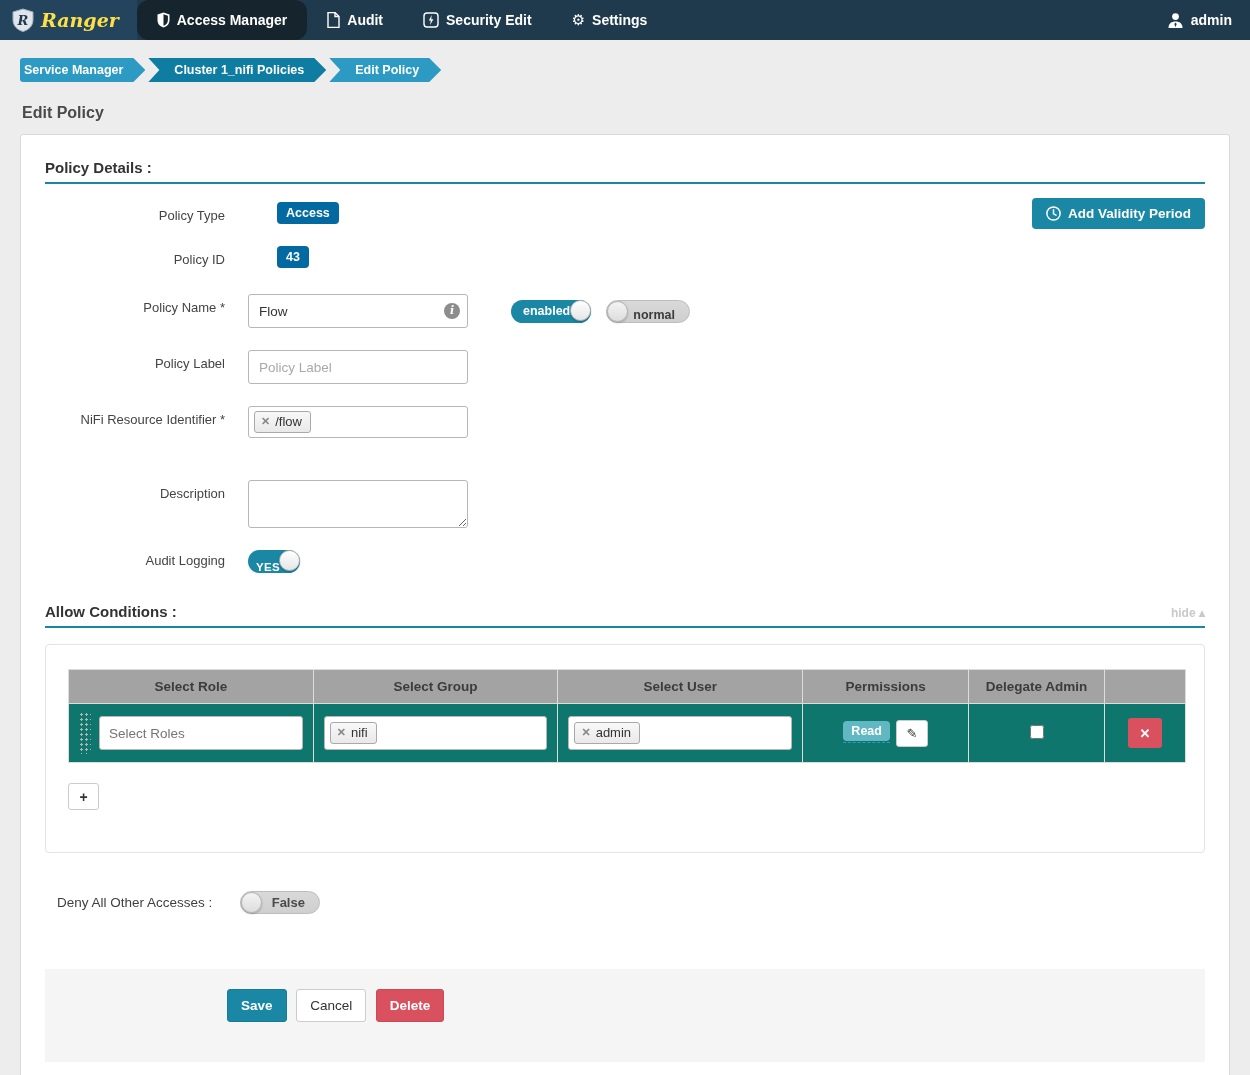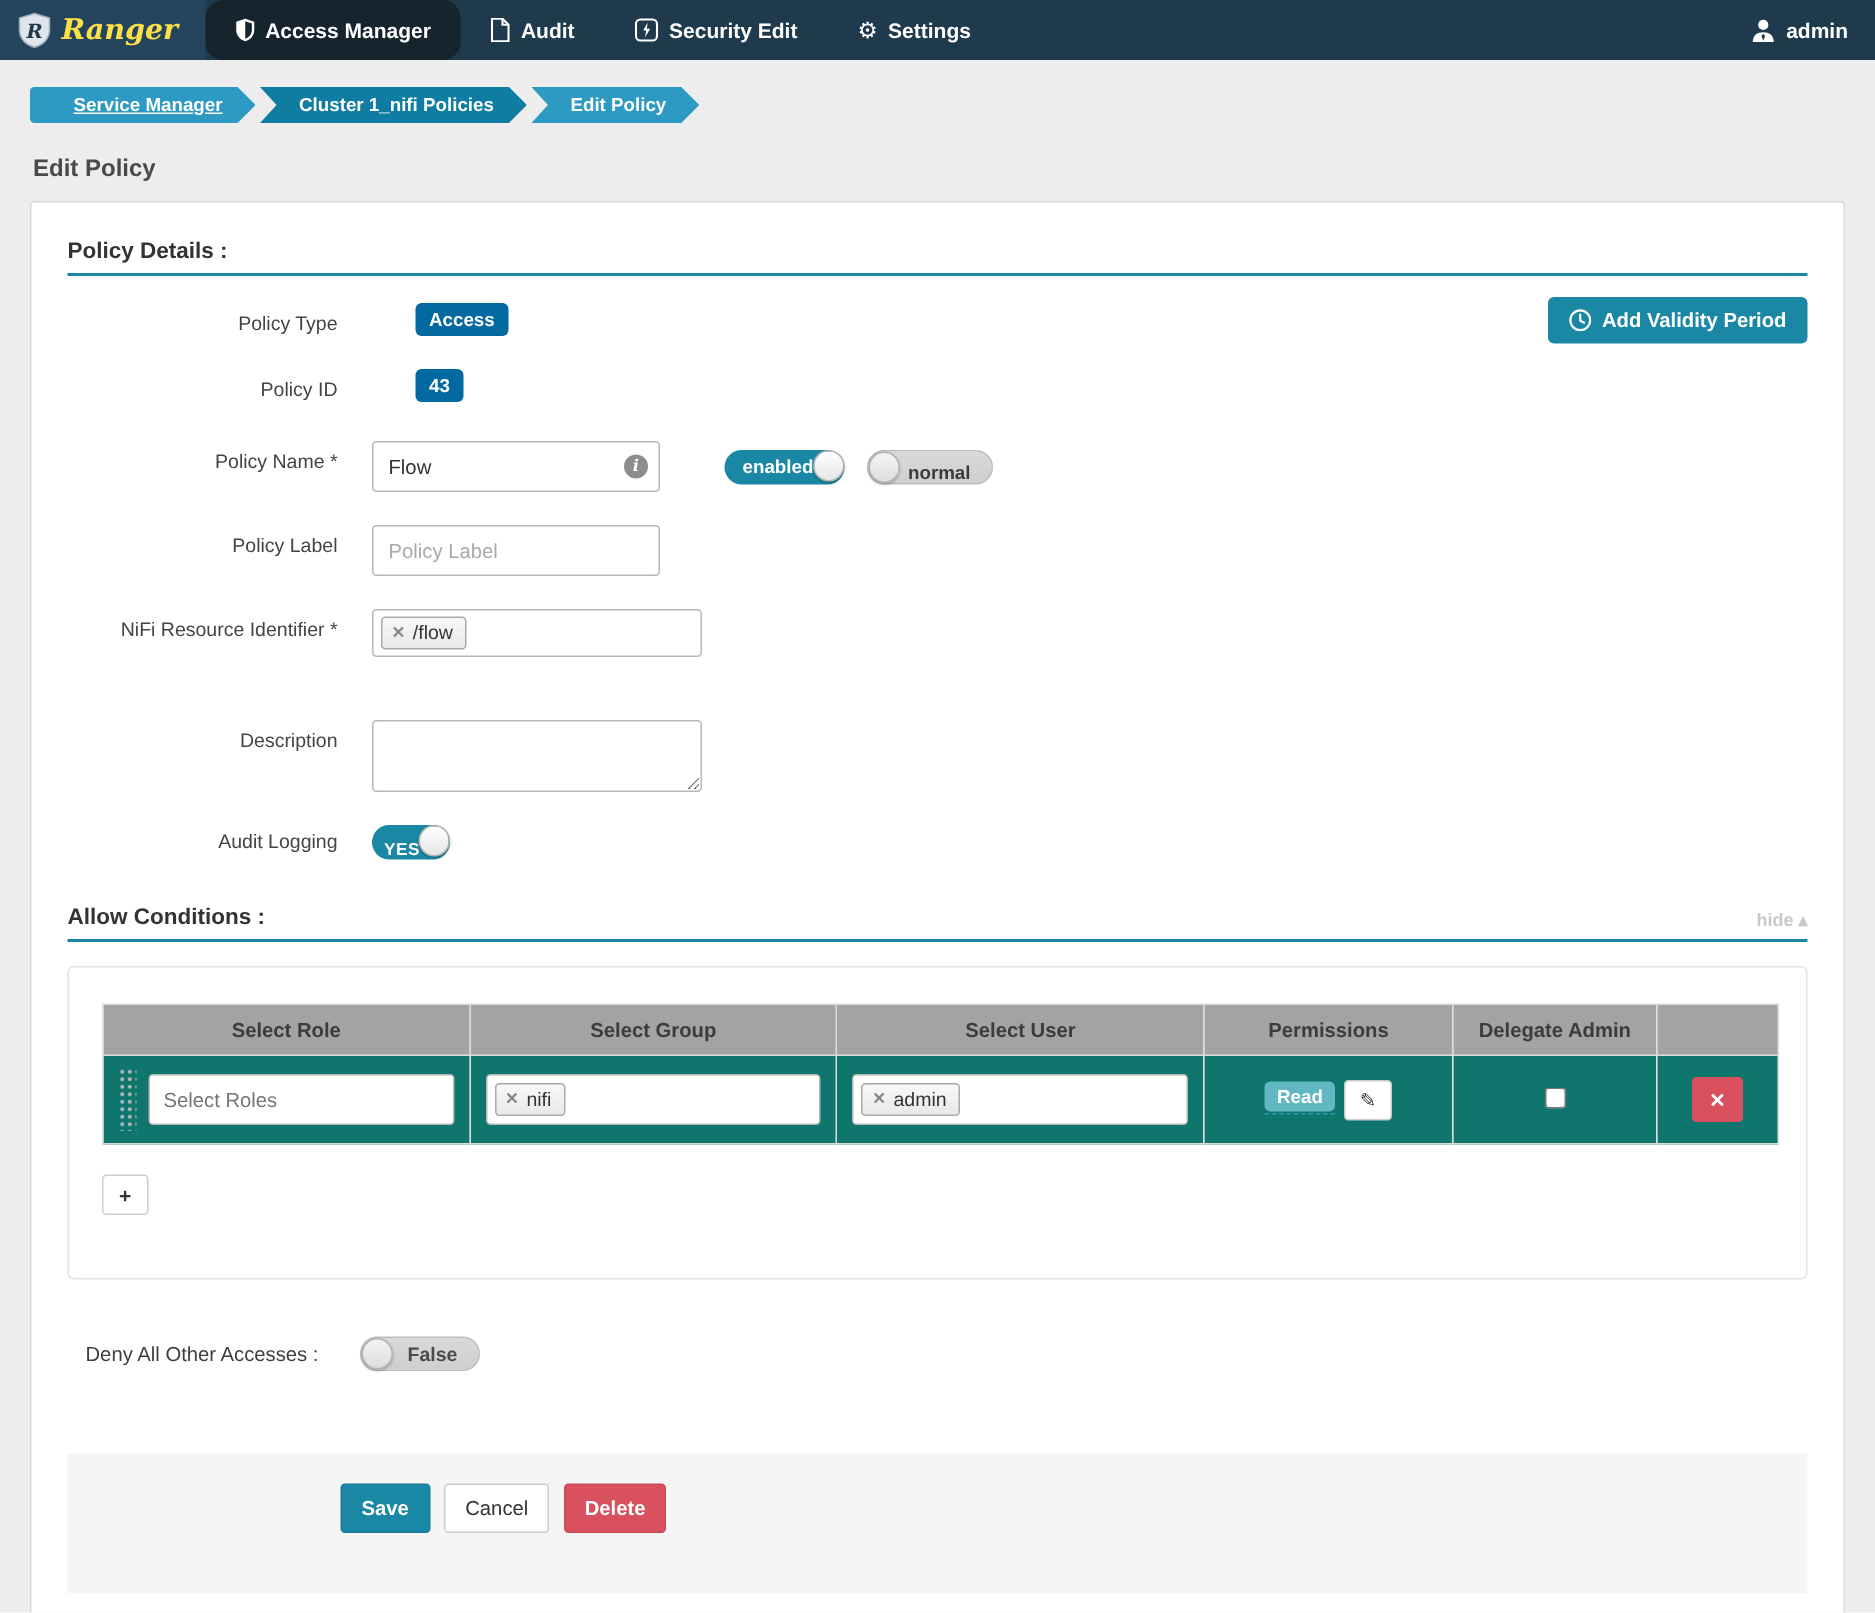--- a/index.html
+++ b/index.html
@@ -30,21 +30,21 @@
   .nav-icon { display:inline-flex; align-items:center; }
   
   .content { padding: 18px 20px 0 20px; }
   .breadcrumb { display:flex; align-items:center; }
   .crumb {
     color:#fff; font-weight:bold; font-size:12.5px; height:24px; line-height:24px;
     padding:0 22px 0 26px; position:relative; cursor:pointer;
     clip-path: polygon(0 0, calc(100% - 12px) 0, 100% 50%, calc(100% - 12px) 100%, 0 100%, 11px 50%);
     margin-right:3px;
   }
-  .crumb:first-child { clip-path: polygon(0 0, calc(100% - 12px) 0, 100% 50%, calc(100% - 12px) 100%, 0 100%); padding-left:29px; border-radius:3px 0 0 3px;text-decoration:underline; }
+  .crumb:first-child { clip-path: polygon(0 0, calc(100% - 12px) 0, 100% 50%, calc(100% - 12px) 100%, 0 100%); padding-left:4px; border-radius:3px 0 0 3px; }
   .crumb.light { background:#2d9ac3; }
   .crumb.dark  { background:#0f7da1; }
   .page-title { font-size:16px; font-weight:bold; color:#4a4a4a; margin:22px 0 12px 2px; }
   
   .card {
     background:#fff; border:1px solid #d9d9d9; border-radius:3px;
     padding:24px 24px 40px 24px; margin-bottom:18px;
   }
   .section-head { display:flex; align-items:flex-end; justify-content:space-between;
     border-bottom:2px solid #1a87a5; padding-bottom:6px; }
@@ -53,21 +53,21 @@
   
   .form-area { padding-top:18px; position:relative; }
   .form-row { display:flex; align-items:flex-start; margin-bottom:22px; }
   .form-label { width:180px; text-align:right; padding-top:6px; color:#444; font-size:13px; flex:none; }
   .form-control-zone { margin-left:23px; display:flex; align-items:center; }
   .badge-blue {
     background:#0369a1; color:#fff; font-weight:bold; font-size:12.5px;
     border-radius:4px; padding:4px 9px; display:inline-block;margin-left:29px;
   }
   .txt-input {
-    width:192px; height:34px; border:1px solid #b7b7b7; border-radius:3px;
+    width:220px; height:34px; border:1px solid #b7b7b7; border-radius:3px;
     padding:0 28px 0 10px; font-size:13.5px; color:#333; font-family:"Liberation Sans",sans-serif;
   }
   .txt-input::placeholder, textarea::placeholder { color:#a9a9a9; }
   .input-wrap { position:relative; display:inline-block; }
   .info-icon {
     position:absolute; right:8px; top:9px; width:16px; height:16px; border-radius:50%;
     background:#8d8d8d; color:#fff; font-size:11px; font-weight:bold; text-align:center;
     line-height:16px; font-family:"DejaVu Serif",serif; font-style:italic;
   }
   .chip-box {

